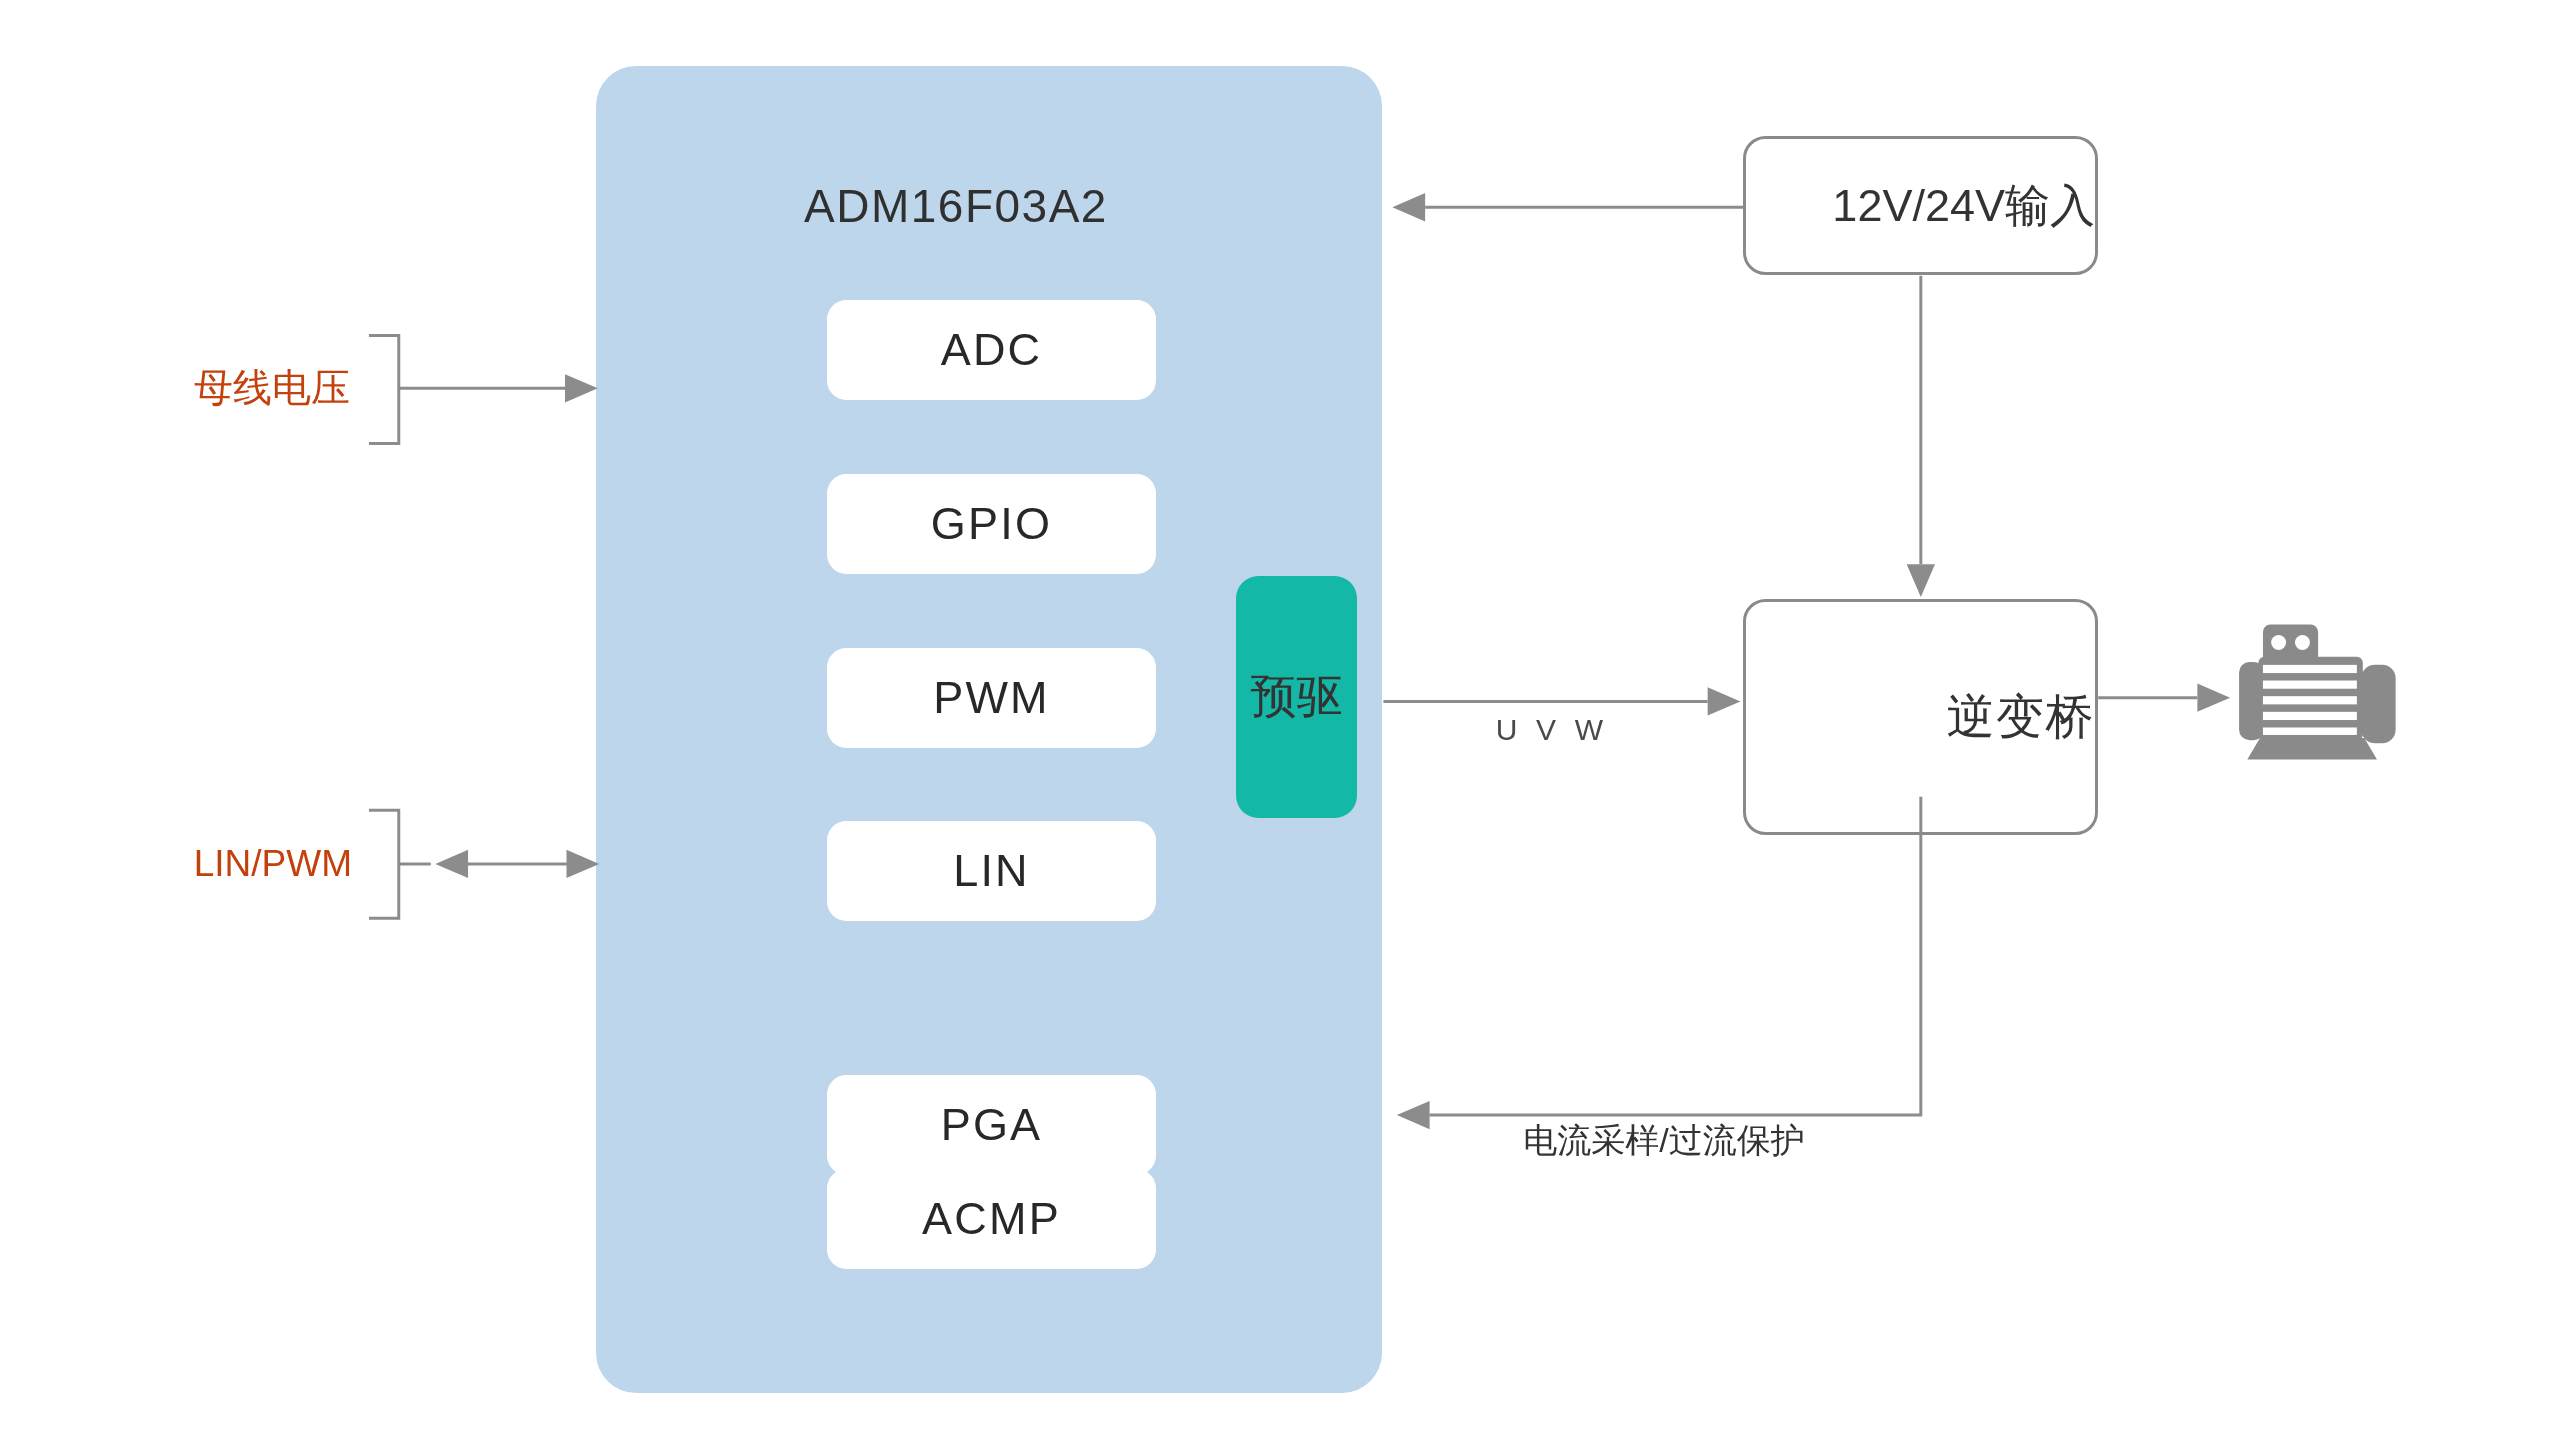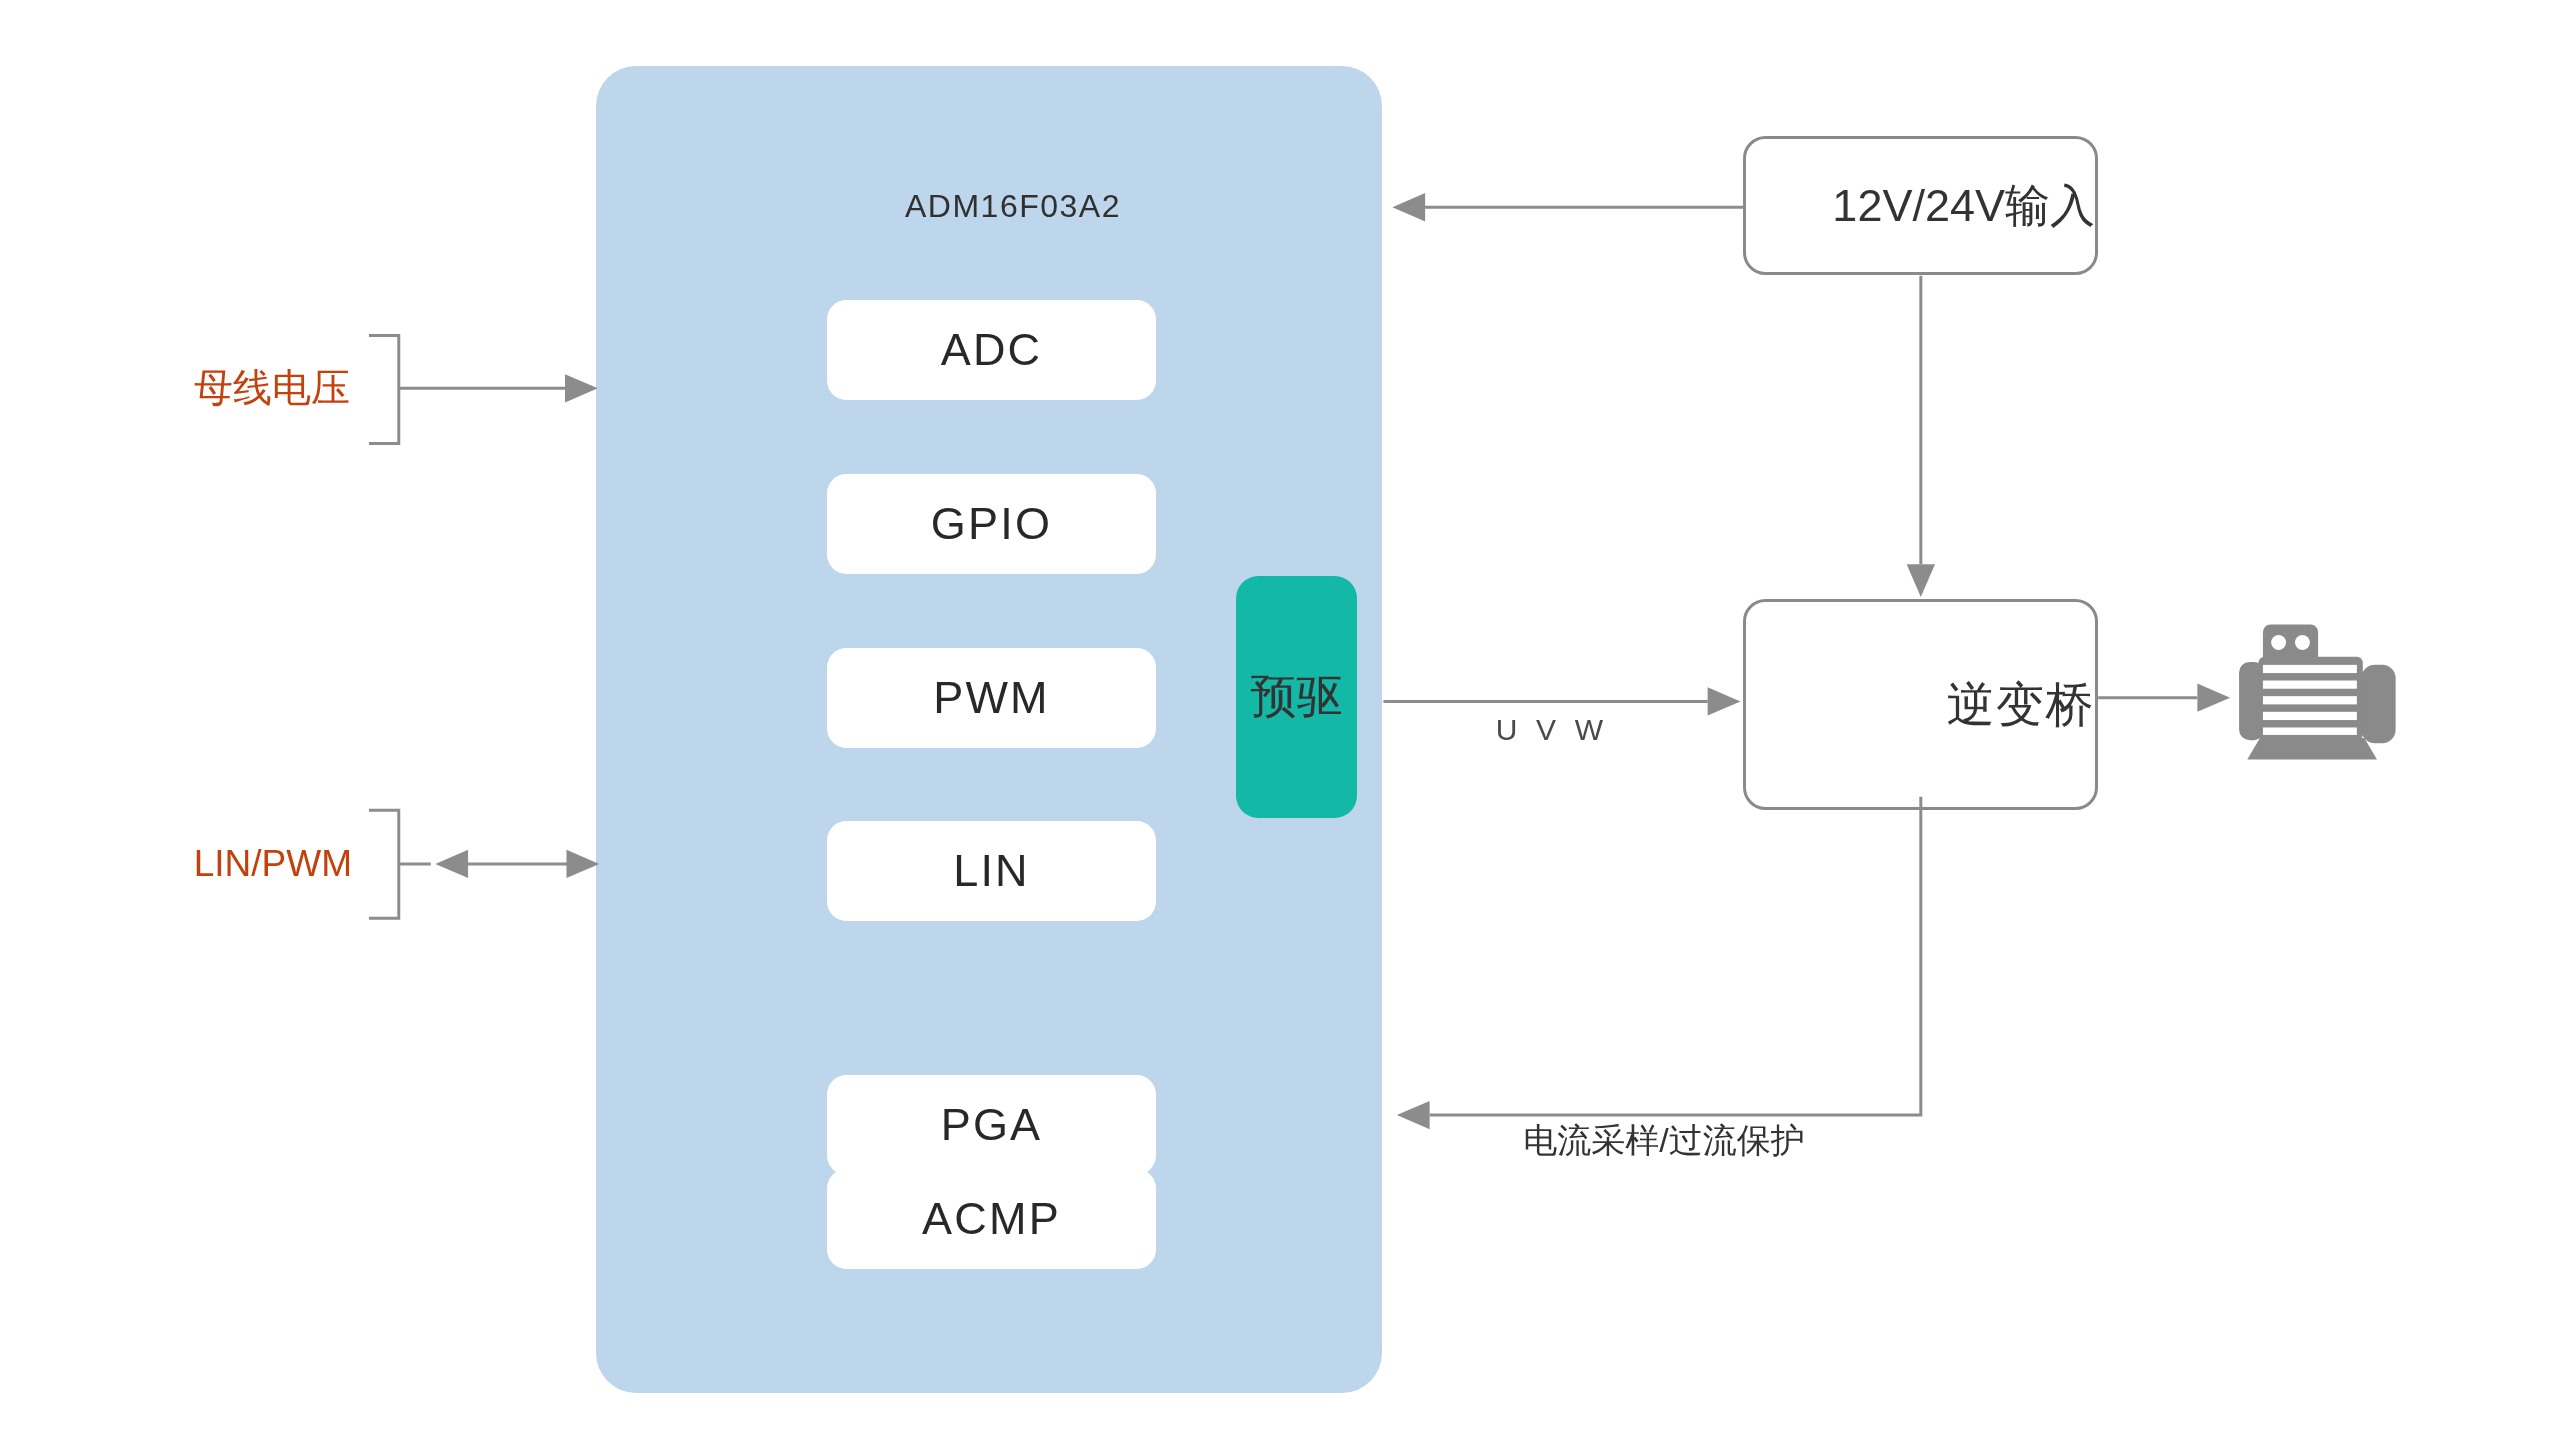--- a/index.html
+++ b/index.html
@@ -8,22 +8,22 @@
     transform-origin:0 0;
     font-family:"Liberation Sans","DejaVu Sans",sans-serif;
     color:var(--text,#303030);
   }
   .abs{position:absolute;}
   #mcu-block{
     left:596px;top:66px;width:786px;height:1327px;
     background:var(--mcu-fill,#bdd6ec);border-radius:40px;
   }
   #mcu-title{
-    left:620px;top:179px;width:786px;height:54px;
-    font-size:32px;line-height:54px;text-align:center;
+    left:563px;top:179px;width:786px;height:54px;
+    font-size:46px;line-height:54px;text-align:center;
     color:var(--text,#303030);letter-spacing:1.5px;
   }
   .module{
     left:827px;width:329px;height:100px;background:#ffffff;border-radius:19.4px;
     display:flex;align-items:center;justify-content:center;
     font-size:45px;letter-spacing:2.2px;color:#282828;
   }
   #module-adc {top:300px;}
   #module-gpio{top:474px;}
   #module-pwm {top:648px;}
@@ -35,21 +35,21 @@
     display:flex;align-items:center;justify-content:center;
     font-size:46px;color:#333333;
   }
   .outer-box{
     width:355px;background:#ffffff;border:3px solid var(--box-border,#8a8a8a);
     border-radius:22.4px;box-sizing:border-box;
     display:flex;align-items:center;justify-content:flex-end;
     font-size:45px;color:#333333;
   }
   #power-input-box{left:1743px;top:136px;height:139px;}
-  #inverter-box{left:1743px;top:599px;height:211px;font-size:48px;letter-spacing:1.5px;}
+  #inverter-box{left:1743px;top:599px;height:236px;font-size:48px;letter-spacing:1.5px;}
   .side-label{font-size:39px;color:#c2410c;}
   #bus-voltage-label{left:179px;top:367px;width:171px;height:42px;line-height:42px;text-align:right;}
   #lin-pwm-label{left:179px;top:843px;width:173px;height:42px;line-height:42px;text-align:right;font-size:37px;}
   #uvw-label{left:1459px;top:713px;width:186px;text-align:center;font-size:30px;letter-spacing:5.2px;color:#4a4a4a;}
   #current-label{left:1515px;top:1118px;width:298px;text-align:center;font-size:34px;color:#333333;}
   svg{position:absolute;left:0;top:0;}
   .wire{stroke:var(--line,#8c8c8c);stroke-width:4;fill:none;}
   .head{fill:var(--line,#8c8c8c);stroke:none;}
   .motor{fill:var(--motor,#8a8a8a);}
   .motor-hole{fill:#ffffff;}

